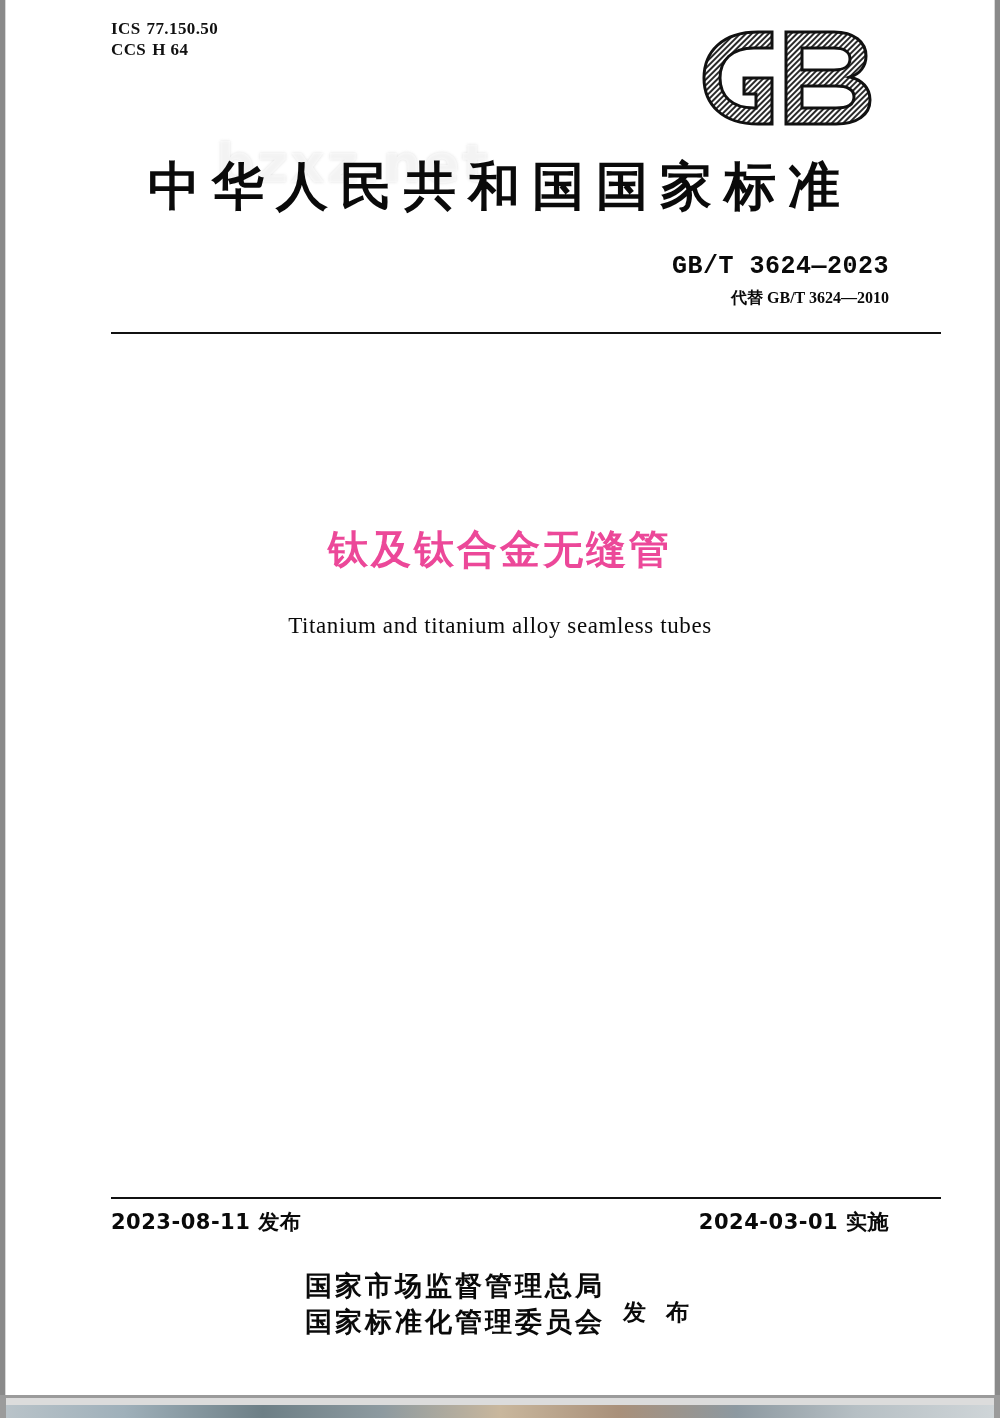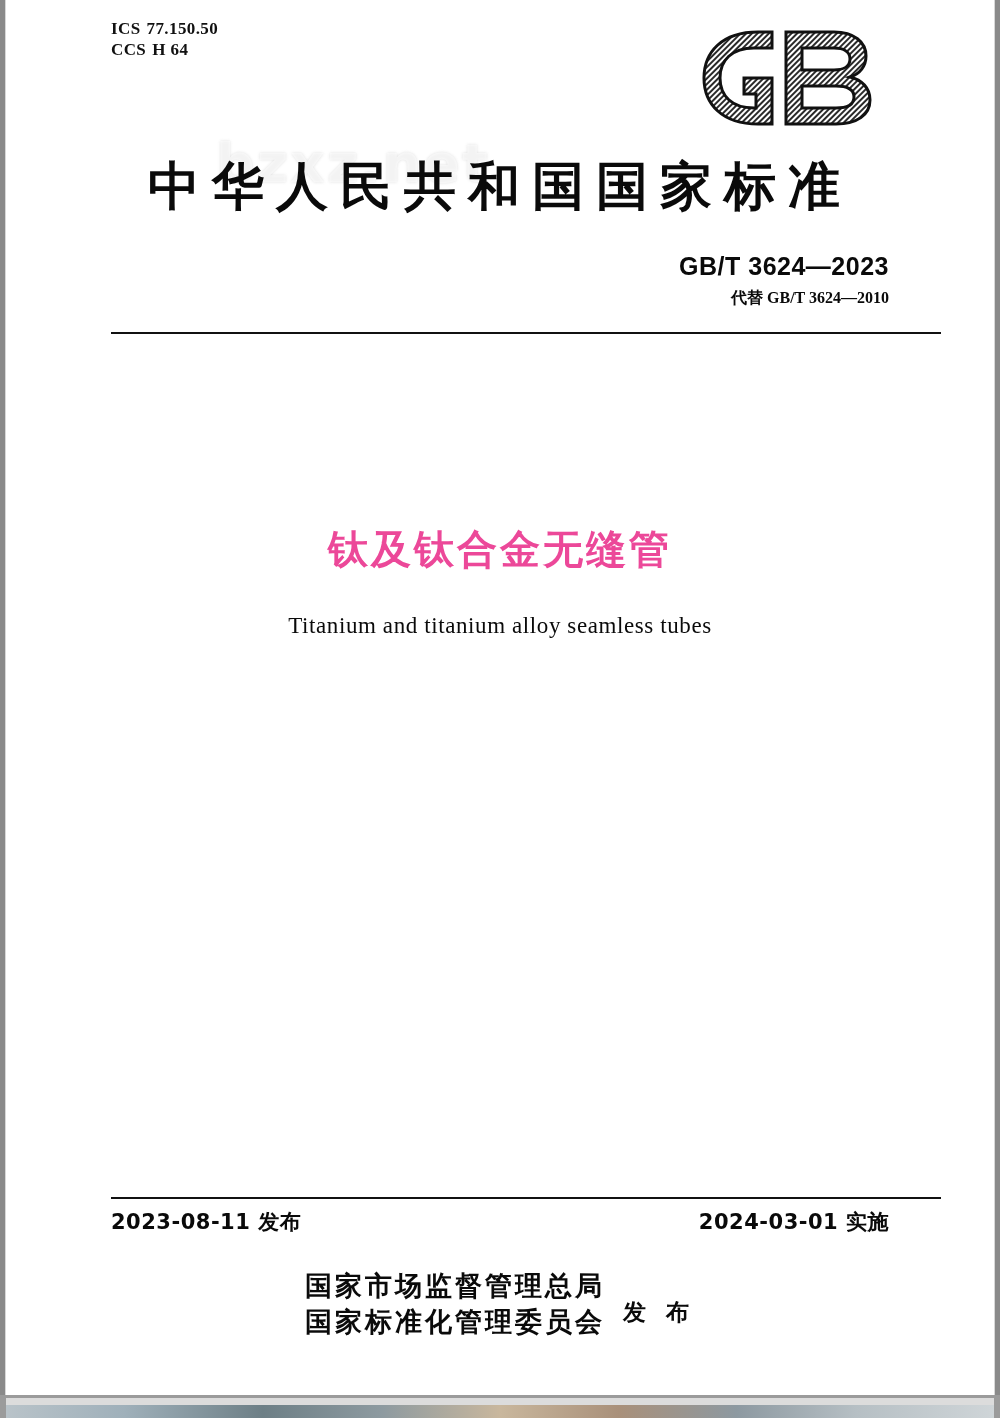--- a/index.html
+++ b/index.html
@@ -72,21 +72,21 @@
     text-shadow: 0 0 3px rgba(220,220,220,0.9);
     pointer-events: none;
     margin-left: 20px;
   }
   
   .std-no {
     position: absolute;
     right: 105px;
     top: 252px;
     text-align: left;
-    font-family: Liberation Sans, sans-serif;
+    font-family: Liberation Mono, monospace;
     font-weight: bold;
     font-size: 25px;
     color: #0a0a0a;
     letter-spacing: 0.5px;
   }
   .std-replace {
     position: absolute;
     right: 105px;
     top: 288px;
     text-align: right;

